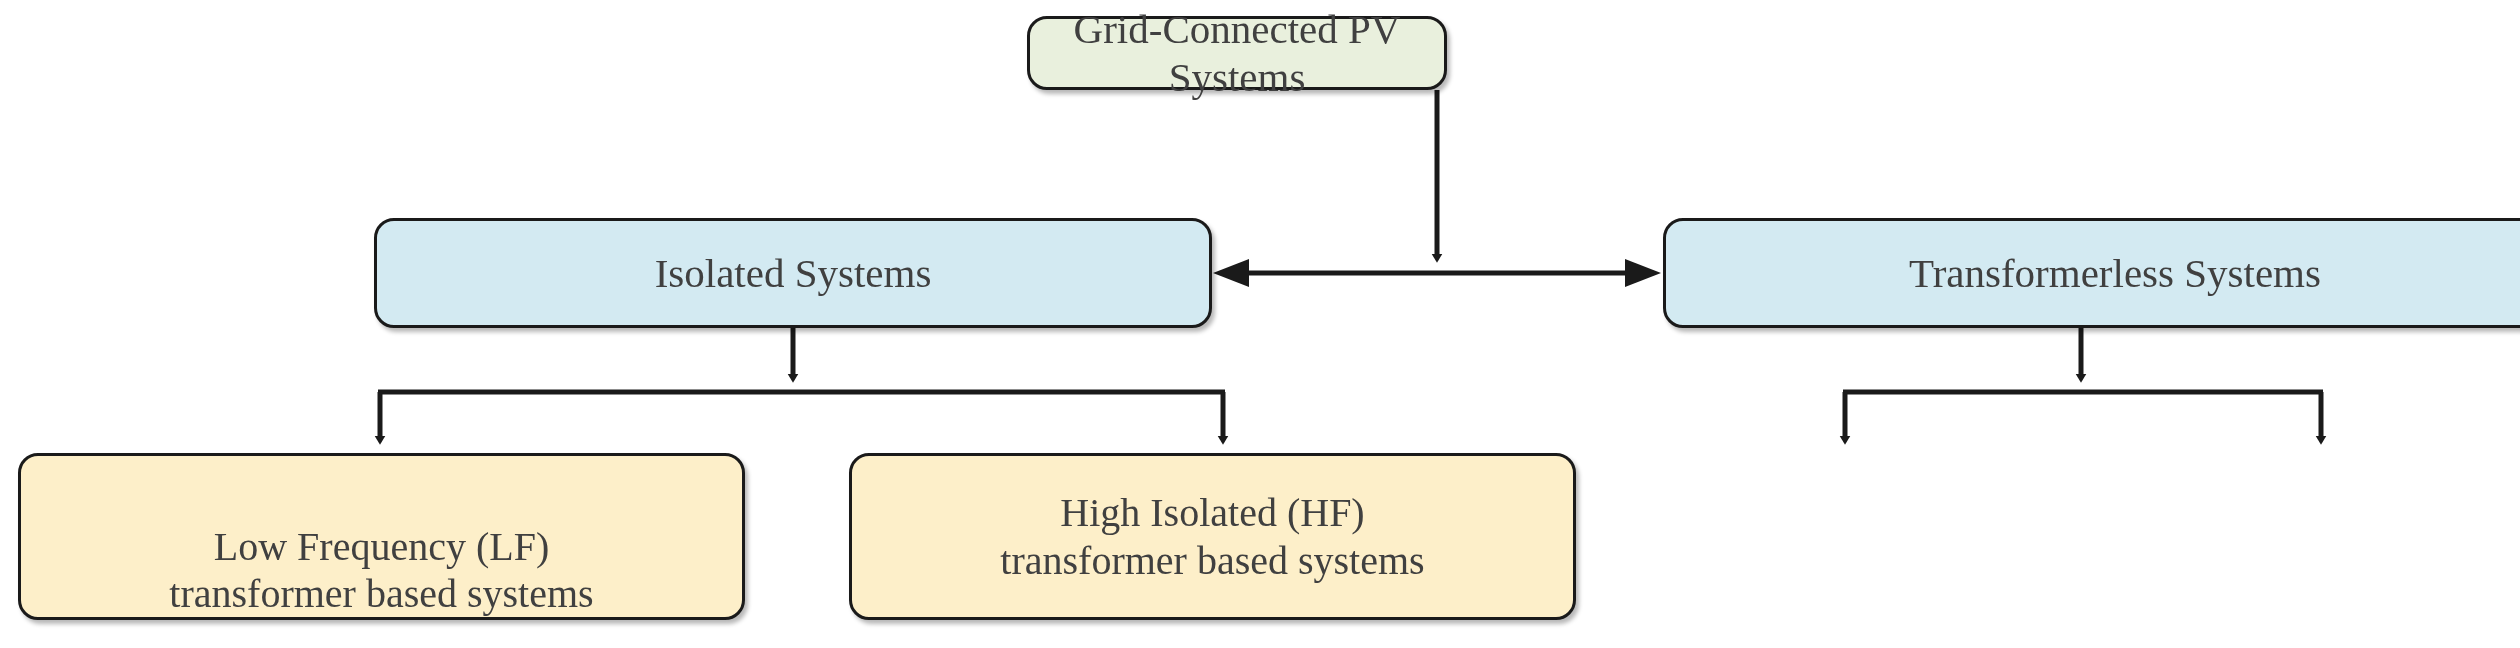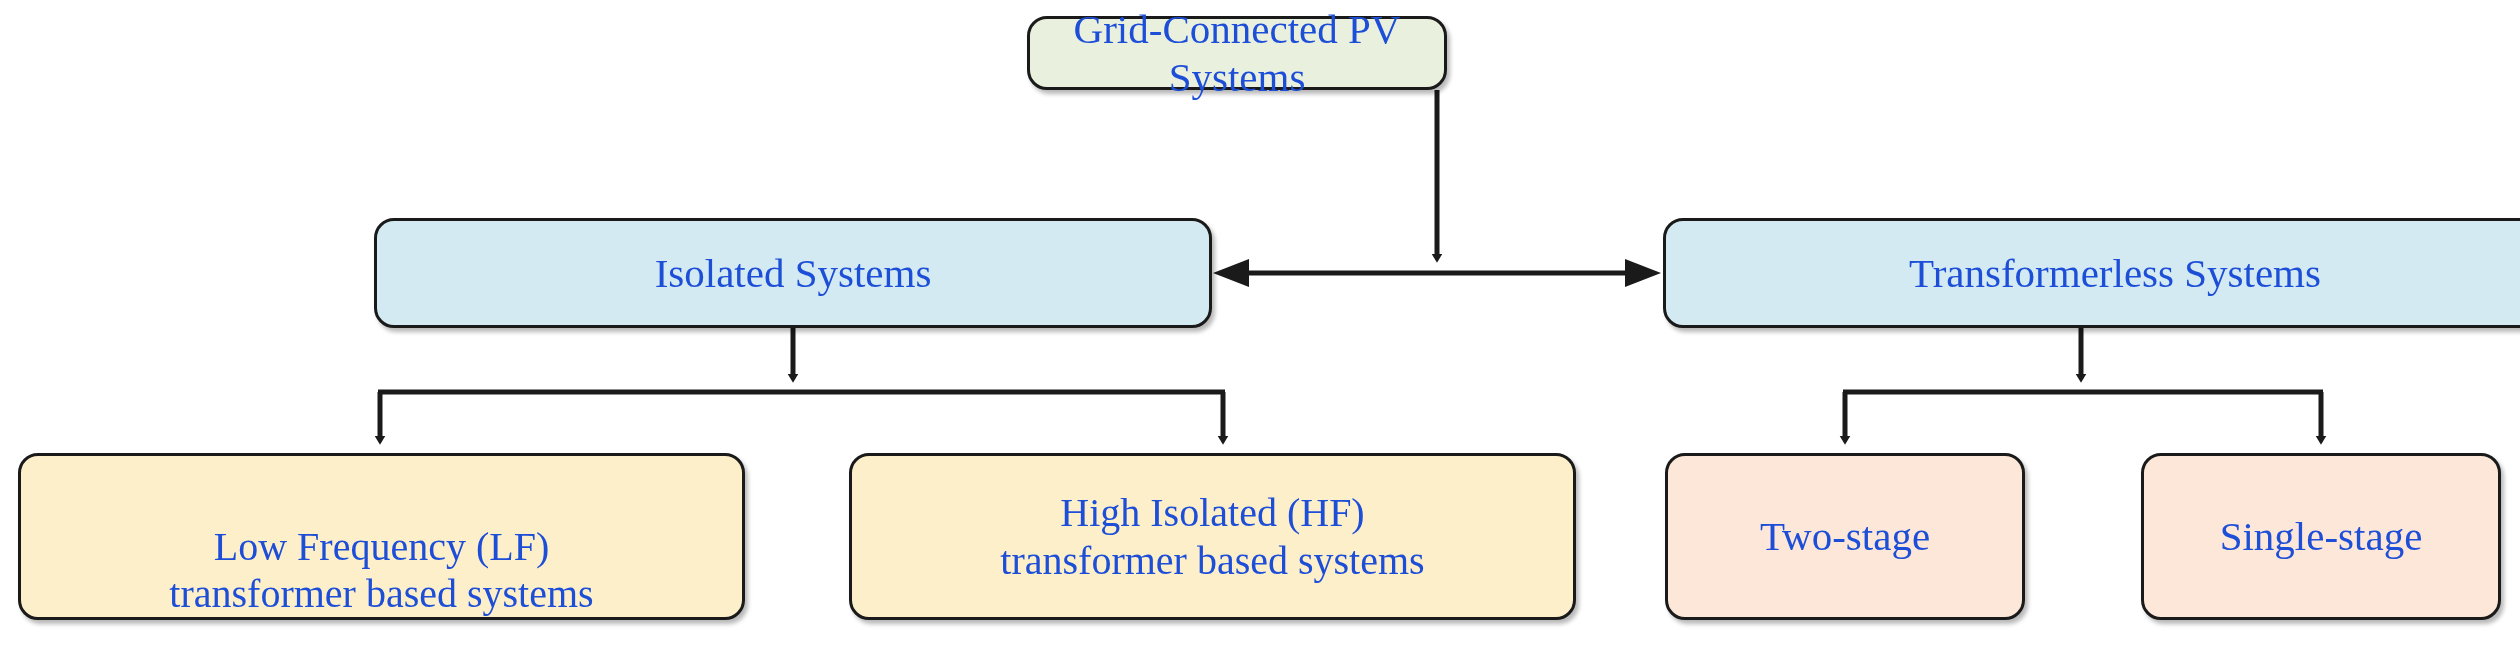--- a/index.html
+++ b/index.html
@@ -17,21 +17,21 @@
   }
   .node {
     position: absolute;
     box-sizing: border-box;
     border: 3px solid #1a1a1a;
     border-radius: 20px;
     display: flex;
     align-items: center;
     justify-content: center;
     text-align: center;
-    color: #1d4ed8;
+    color: #404040;
     line-height: 1.18;
     box-shadow: 3px 4px 4px rgba(0,0,0,0.28);
   }
   .node .label {
     display: block;
     width: 100%;
     padding: 0 10px;
     white-space: pre-line;
   }
   #node-root {
@@ -146,21 +146,15 @@
   <div class="node" id="node-lf">
     <span class="label">Low Frequency (LF)
 transformer based systems</span>
   </div>
 
   <div class="node" id="node-hf">
     <span class="label">High Isolated (HF)
 transformer based systems</span>
   </div>
 
-  <div class="node" id="node-two">
-    <span class="label">Two-stage</span>
-  </div>
 
-  <div class="node" id="node-single">
-    <span class="label">Single-stage</span>
-  </div>
 
 </div>
 
 </body></html>

